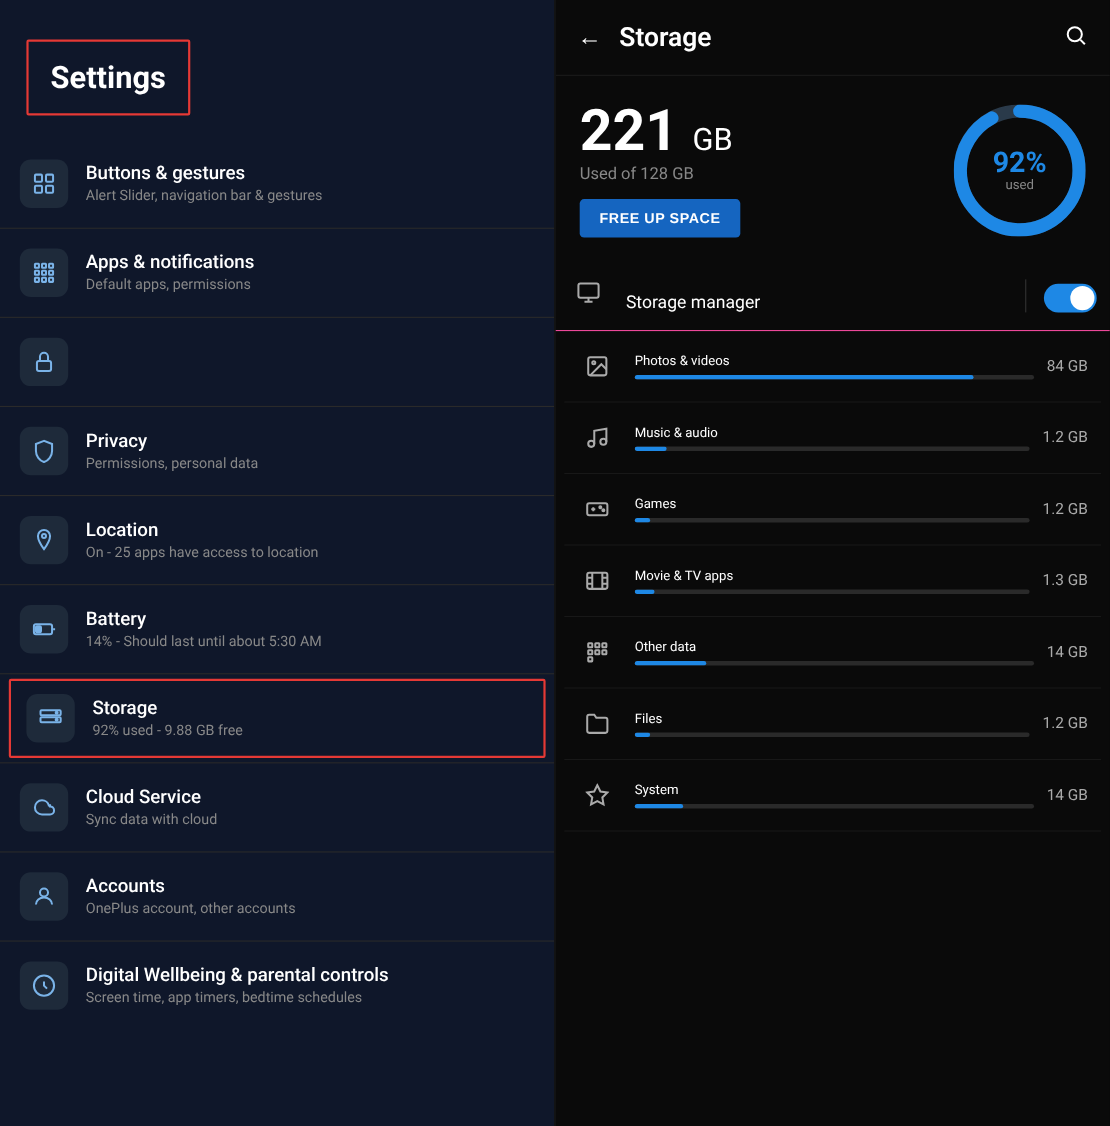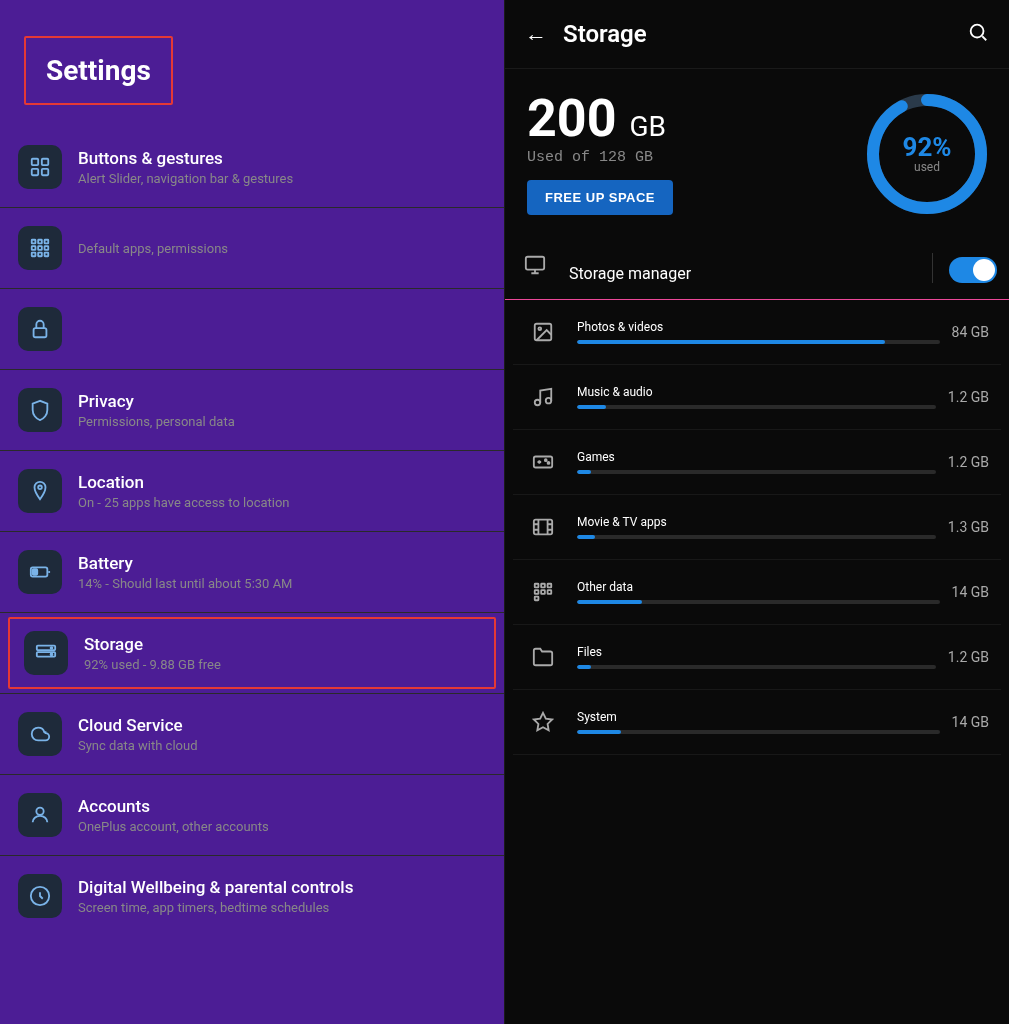--- a/index.html
+++ b/index.html
@@ -10,21 +10,21 @@
       width: 1009px;
       height: 1024px;
       display: flex;
       overflow: hidden;
     }
 
     
     .left-panel {
       width: 504px;
       height: 1024px;
-      background: #4c1d95;
+      background: #0f172a;
       padding: 0;
       overflow: hidden;
       flex-shrink: 0;
     }
 
     .settings-title-box {
       border: 2.5px solid #e53935;
       padding: 16px 20px;
       margin: 18px 12px 8px 12px;
       display: inline-block;
@@ -148,21 +148,20 @@
     .storage-gb-unit {
       font-size: 28px;
       font-weight: 400;
     }
 
     .storage-of {
       font-size: 15px;
       color: #888888;
       margin-top: 4px;
       margin-bottom: 14px;
-      font-family: Liberation Mono, monospace;
     }
 
     .free-up-btn {
       background: #1565c0;
       color: #ffffff;
       border: none;
       padding: 10px 18px;
       border-radius: 4px;
       font-size: 13px;
       font-weight: 600;
@@ -359,20 +358,21 @@
             <rect x="17" y="3" width="4" height="4" rx="0.5"></rect>
           <rect x="3" y="10" width="4" height="4" rx="0.5"></rect>
             <rect x="10" y="10" width="4" height="4" rx="0.5"></rect>
             <rect x="17" y="10" width="4" height="4" rx="0.5"></rect>
           <rect x="3" y="17" width="4" height="4" rx="0.5"></rect>
             <rect x="10" y="17" width="4" height="4" rx="0.5"></rect>
             <rect x="17" y="17" width="4" height="4" rx="0.5"></rect>
         </svg>
       </div>
       <div class="item-text">
+        <div class="item-title">Apps &amp; notifications</div>
         <div class="item-subtitle">Default apps, permissions</div>
       </div>
     </div>
     <div class="divider"></div>
 
     <div class="settings-item">
       <div class="item-icon">
         <svg width="22" height="22" viewBox="0 0 24 24" fill="none" stroke="#7ab3e8" stroke-width="2">
           <rect x="5" y="11" width="14" height="10" rx="2"></rect>
             <path d="M8 11V7a4 4 0 018 0v4"></path>
@@ -489,21 +489,21 @@
       <svg width="22" height="22" viewBox="0 0 24 24" fill="none" stroke="#ffffff" stroke-width="2">
         <circle cx="11" cy="11" r="7"></circle>
           <path d="M21 21l-4.35-4.35"></path>
       </svg>
     </span>
   </div>
 
   <div class="storage-summary">
     <div class="storage-numbers">
       <div class="storage-gb">
-        <span>200</span> <span class="storage-gb-unit">GB</span>
+        <span>221</span> <span class="storage-gb-unit">GB</span>
       </div>
       <div class="storage-of">Used of 128 GB</div>
       <button class="free-up-btn">FREE UP SPACE</button>
     </div>
 
     <div class="circle-container">
       <svg class="circle-svg" width="120" height="120" viewBox="0 0 100 100">
         <circle class="circle-bg" cx="50" cy="50" r="45"></circle>
         <circle class="circle-progress" cx="50" cy="50" r="45"></circle>
       </svg>

